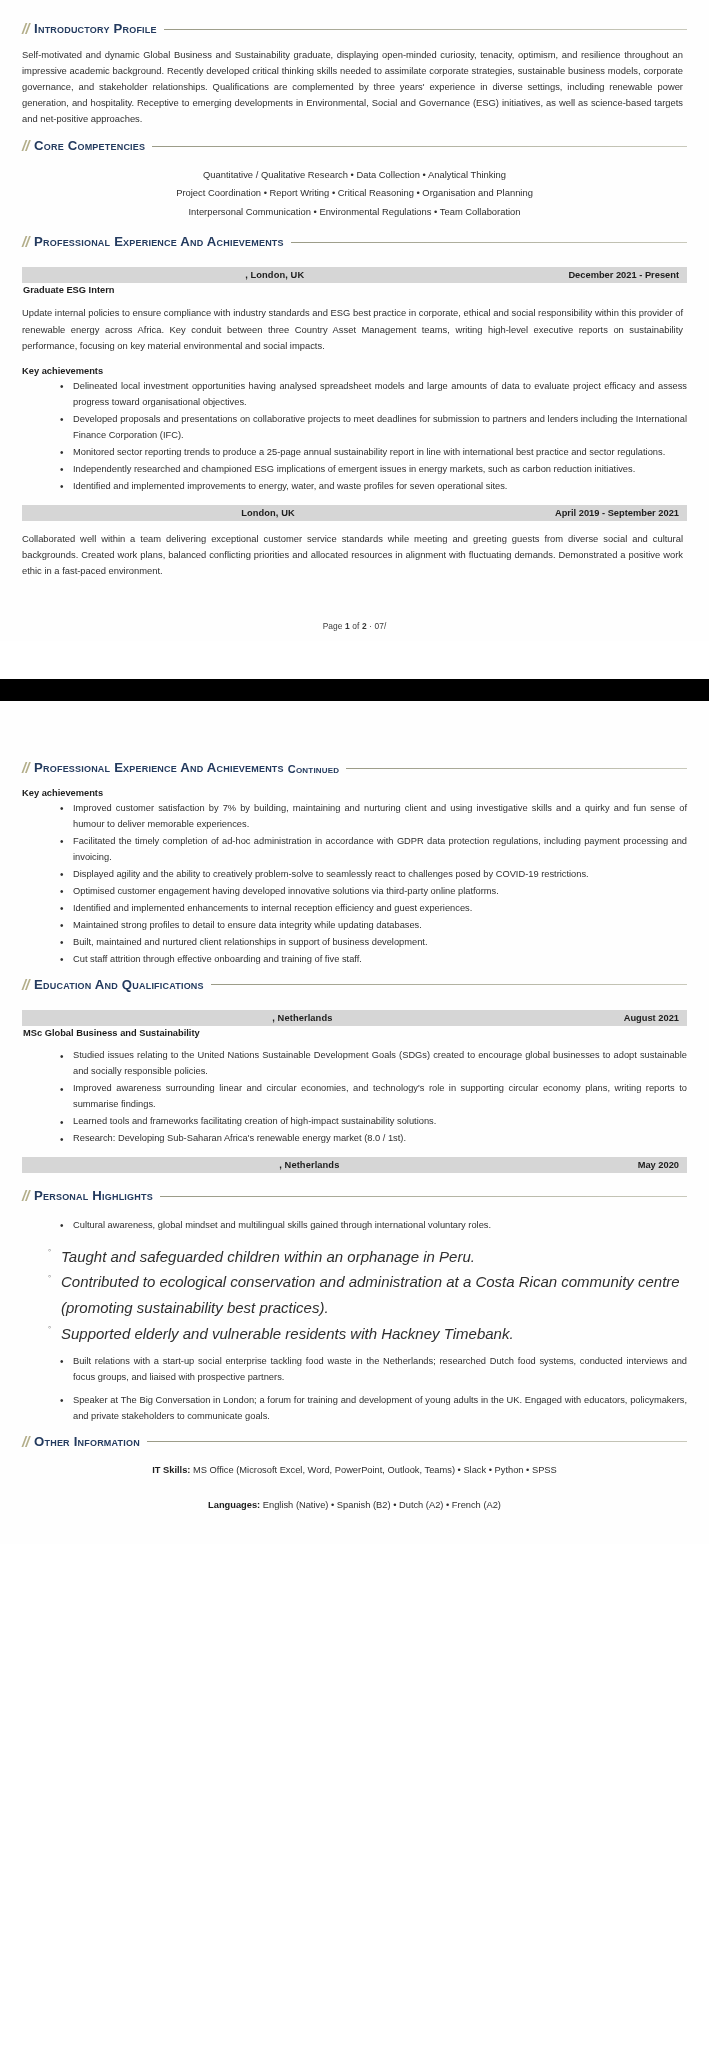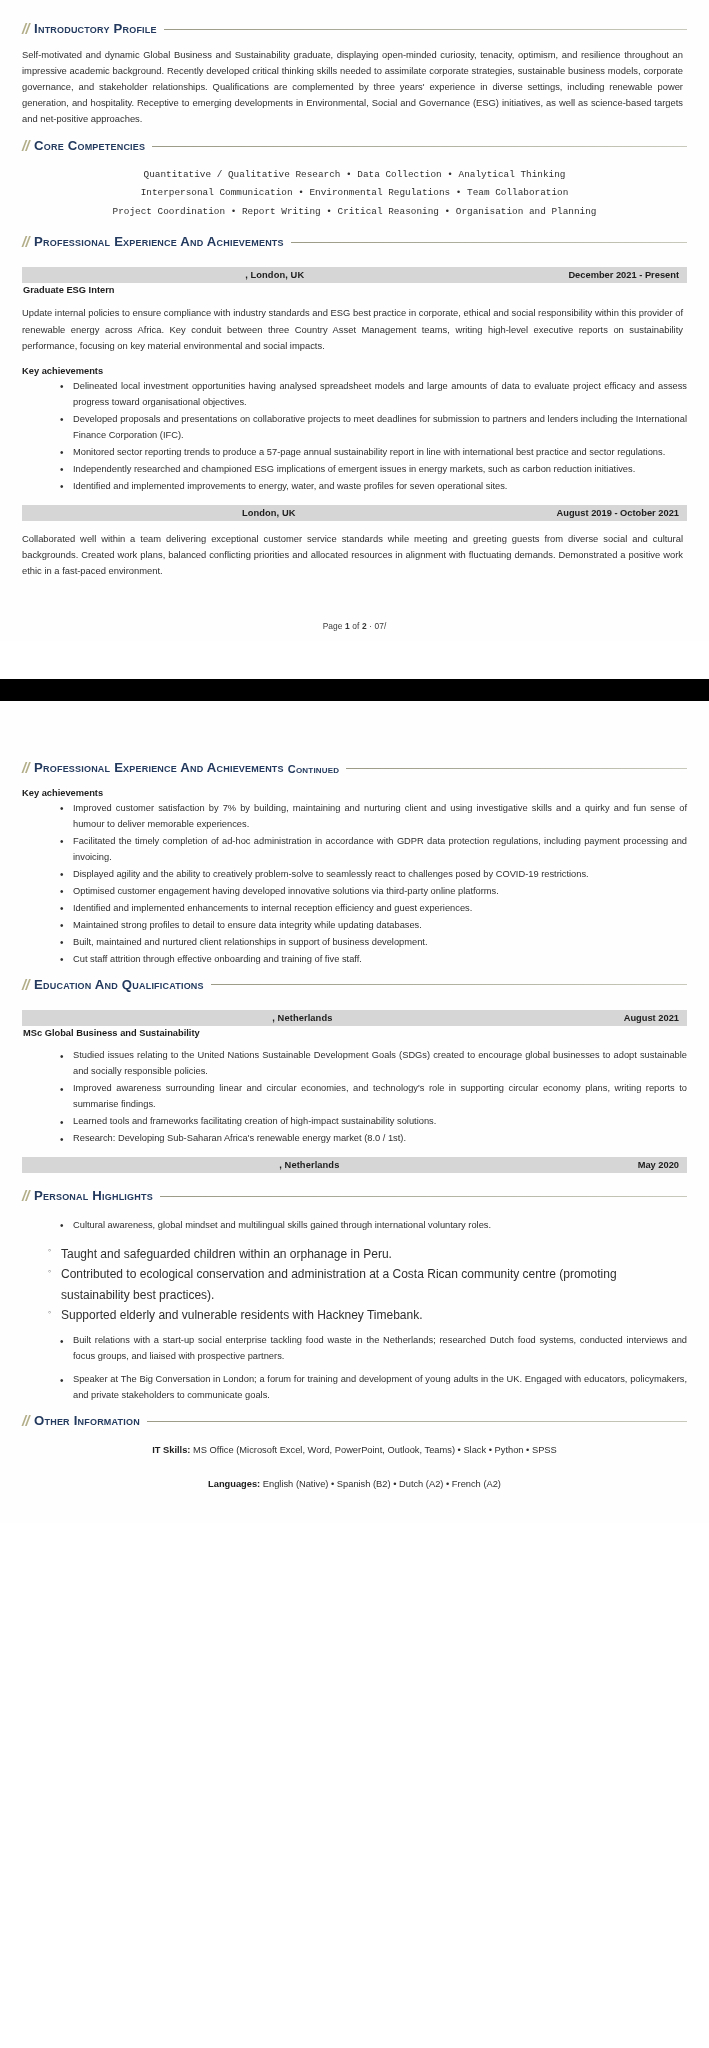--- a/index.html
+++ b/index.html
@@ -78,21 +78,20 @@
     text-align: justify;
     color: #2f2f2f;
     margin: 10px 4px 12px 0;
   }
   .competency-block {
     text-align: center;
     font-size: 9.4px;
     line-height: 1.95;
     color: #2f2f2f;
     margin: 12px 0 14px 0;
-    font-family: Liberation Mono, monospace;
   }
   .competency-block div { white-space: nowrap; }
 
   
   .entry-bar {
     background: #d6d6d6;
     display: flex;
     justify-content: space-between;
     align-items: center;
     padding: 3px 8px 3px 8px;
@@ -147,26 +146,27 @@
     top: -0.5px;
     color: #2f2f2f;
     font-size: 10px;
   }
   ul.subbullets {
     margin: 1px 0 6px 0;
     padding-left: 26px;
     list-style: none;
   }
   ul.subbullets > li {
-    font-size: 12px;
+    font-size: 15px;
     line-height: 1.72;
     color: #2f2f2f;
     position: relative;
     padding-left: 13px;
     margin-bottom: 0;
+    font-style: italic;
   }
   ul.subbullets > li::before {
     content: "\25E6";
     position: absolute;
     left: 0;
     top: -0.5px;
     color: #6a6a6a;
     font-size: 9px;
   }
   li.nobullet-space { margin-top: 7px; }
@@ -207,50 +207,50 @@
   </div>
   <p class="body">Self-motivated and dynamic Global Business and Sustainability graduate, displaying open-minded curiosity, tenacity, optimism, and resilience throughout an impressive academic background. Recently developed critical thinking skills needed to assimilate corporate strategies, sustainable business models, corporate governance, and stakeholder relationships. Qualifications are complemented by three years' experience in diverse settings, including renewable power generation, and hospitality. Receptive to emerging developments in Environmental, Social and Governance (ESG) initiatives, as well as science-based targets and net-positive approaches.</p>
 
   <div class="section-head">
     <span class="slash-mark">//</span>
     <span class="section-title">Core Competencies</span>
     <span class="head-rule"></span>
   </div>
   <div class="competency-block">
     <div>Quantitative / Qualitative Research • Data Collection • Analytical Thinking</div>
+    <div>Project Coordination • Report Writing • Critical Reasoning • Organisation and Planning</div>
     <div>Interpersonal Communication • Environmental Regulations • Team Collaboration</div>
-    <div>Project Coordination • Report Writing • Critical Reasoning • Organisation and Planning</div>
   </div>
 
   <div class="section-head">
     <span class="slash-mark">//</span>
     <span class="section-title">Professional Experience and Achievements</span>
     <span class="head-rule"></span>
   </div>
 
   <div class="spacer-sm"></div>
 
   <div class="entry-bar">
     <span class="entry-org">, London, UK</span>
     <span class="entry-date">December 2021 - Present</span>
   </div>
   <div class="entry-role">Graduate ESG Intern</div>
   <p class="body">Update internal policies to ensure compliance with industry standards and ESG best practice in corporate, ethical and social responsibility within this provider of renewable energy across Africa. Key conduit between three Country Asset Management teams, writing high-level executive reports on sustainability performance, focusing on key material environmental and social impacts.</p>
   <div class="kicker">Key achievements</div>
   <ul class="bullets">
     <li>Delineated local investment opportunities having analysed spreadsheet models and large amounts of data to evaluate project efficacy and assess progress toward organisational objectives.</li>
     <li>Developed proposals and presentations on collaborative projects to meet deadlines for submission to partners and lenders including the International Finance Corporation (IFC).</li>
-    <li>Monitored sector reporting trends to produce a 57-page annual sustainability report in line with international best practice and sector regulations.</li>
+    <li>Monitored sector reporting trends to produce a 25-page annual sustainability report in line with international best practice and sector regulations.</li>
     <li>Independently researched and championed ESG implications of emergent issues in energy markets, such as carbon reduction initiatives.</li>
     <li>Identified and implemented improvements to energy, water, and waste profiles for seven operational sites.</li>
   </ul>
 
   <div class="entry-bar">
     <span class="entry-org">London, UK</span>
-    <span class="entry-date">August 2019 - October 2021</span>
+    <span class="entry-date">April 2019 - September 2021</span>
   </div>
   <p class="body">Collaborated well within a  team delivering exceptional customer service standards while meeting and greeting guests from diverse social and cultural backgrounds. Created work plans, balanced conflicting priorities and allocated resources in alignment with fluctuating demands. Demonstrated a positive work ethic in a fast-paced environment.</p>
 
   <div class="page-footer">
     <span>Page </span><b>1</b><span> of </span><b>2</b><span> · 07/</span>
   </div>
 </div>
 
 <div class="page-gap"></div>
 <div class="page-separator"></div>

